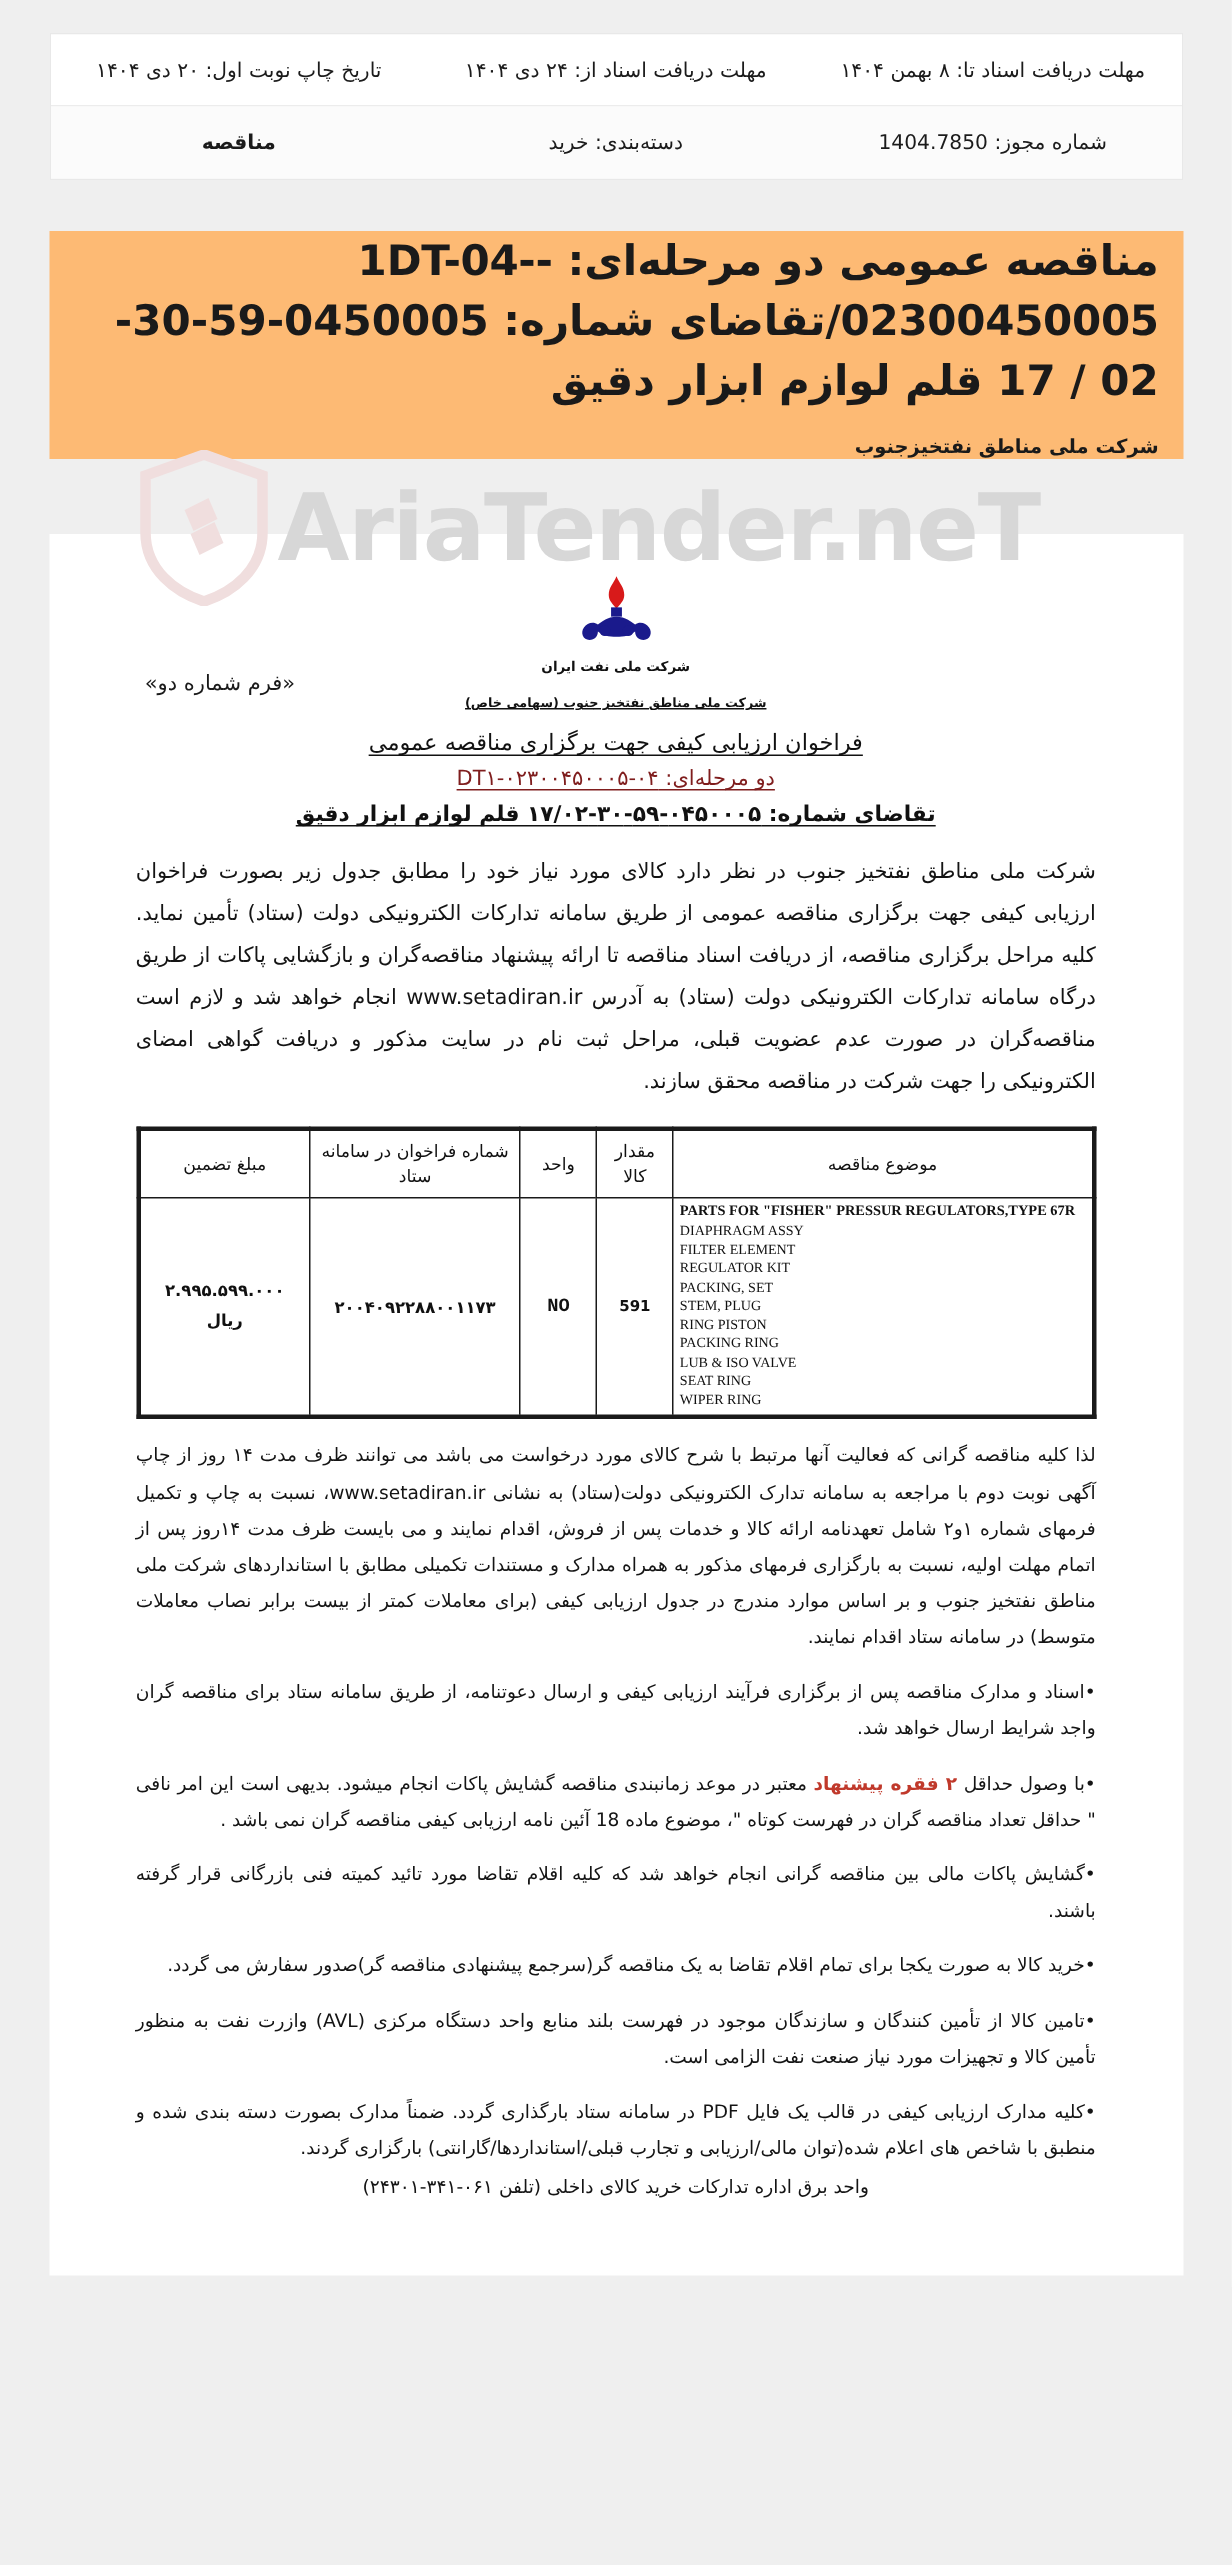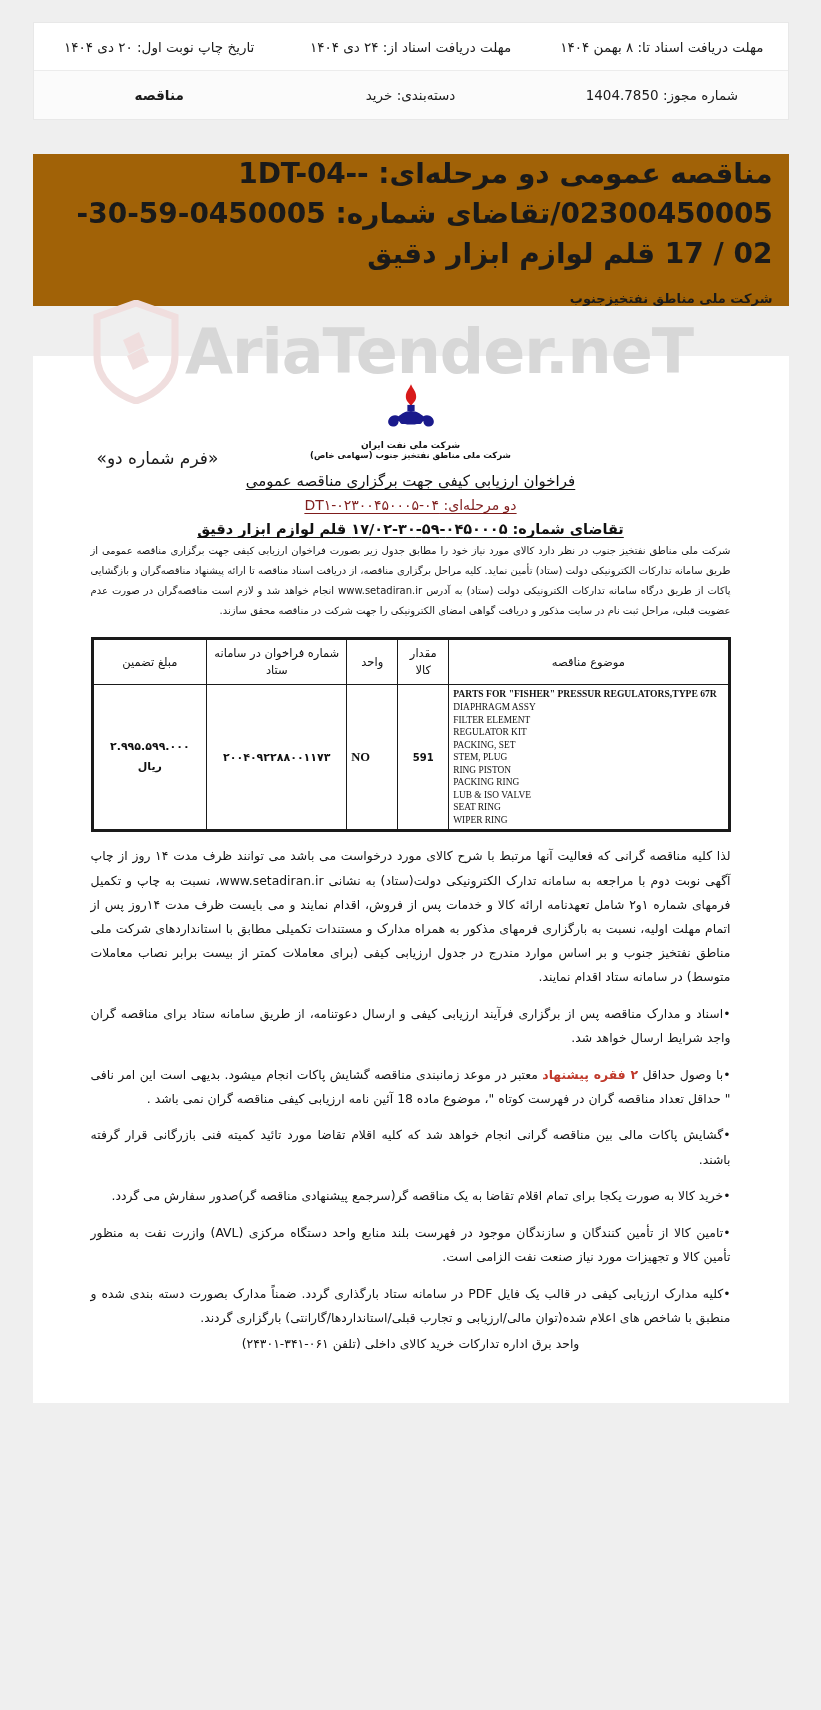--- a/index.html
+++ b/index.html
@@ -47,21 +47,21 @@
     color: #1b1b1b;
     white-space: nowrap;
     direction: rtl;
   }
   .meta-cell.strong { font-weight: bold; }
 
   
   .title-wrap {
     width: 756px;
     margin: 34px auto 0 auto;
-    background: #a16207;
+    background: #fdba74;
     padding: 0 16px;
     text-align: right;
     direction: rtl;
   }
   .doc-title {
     font-size: 28px;
     line-height: 1.42;
     font-weight: bold;
     color: #1a1a1a;
     margin: 0;
@@ -118,38 +118,39 @@
   }
   .logo-block {
     text-align: center;
     margin-bottom: 4px;
     position: relative;
   }
   .form-no {
     position: absolute;
     left: 6px;
     top: 66px;
-    font-size: 17px;
+    font-size: 14px;
     color: #1a1a1a;
     font-weight: normal;
     text-align: right;
   }
   .nioc-logo { width: 62px; height: 52px; display: inline-block; }
   .logo-cap1 {
     font-size: 9px;
     font-weight: bold;
     color: #111;
     margin-top: 2px;
     letter-spacing: 0.2px;
   }
   .logo-cap2 {
     font-size: 8.5px;
     font-weight: bold;
     color: #111;
-    margin-top: 0;
+    margin-top: 14px;
+    text-decoration: underline;
   }
 
   .scan-h {
     text-align: center;
     font-size: 15px;
     color: #111;
     margin-top: 12px;
     font-weight: normal;
   }
   .scan-h u, .scan-h .u {
@@ -163,22 +164,22 @@
     margin-top: 7px;
   }
   .scan-h3 {
     text-align: center;
     font-size: 14.5px;
     font-weight: bold;
     color: #111;
     margin-top: 8px;
   }
   .scan-para {
-    margin-top: 4px;
-    font-size: 10px;
+    margin-top: 16px;
+    font-size: 14px;
     line-height: 2.0;
     text-align: justify;
     color: #141414;
     direction: rtl;
   }
 
   
   table.tender {
     width: 100%;
     border-collapse: collapse;
@@ -223,24 +224,24 @@
     font-weight: bold;
   }
   td.cen.small { font-size: 10px; }
   td.guarantee {
     text-align: center;
     font-size: 11px;
     font-weight: bold;
     line-height: 1.8;
   }
   td.unit {
-    text-align: left;
+    text-align: center;
     font-size: 12.5px;
     font-weight: bold;
-    font-family: Liberation Serif, serif;
+    font-family: Liberation Mono, monospace;
   }
   td.callno {
     text-align: center;
     font-size: 11px;
     font-weight: bold;
   }
 
   
   .bullets { margin-top: 10px; }
   .bullet {

